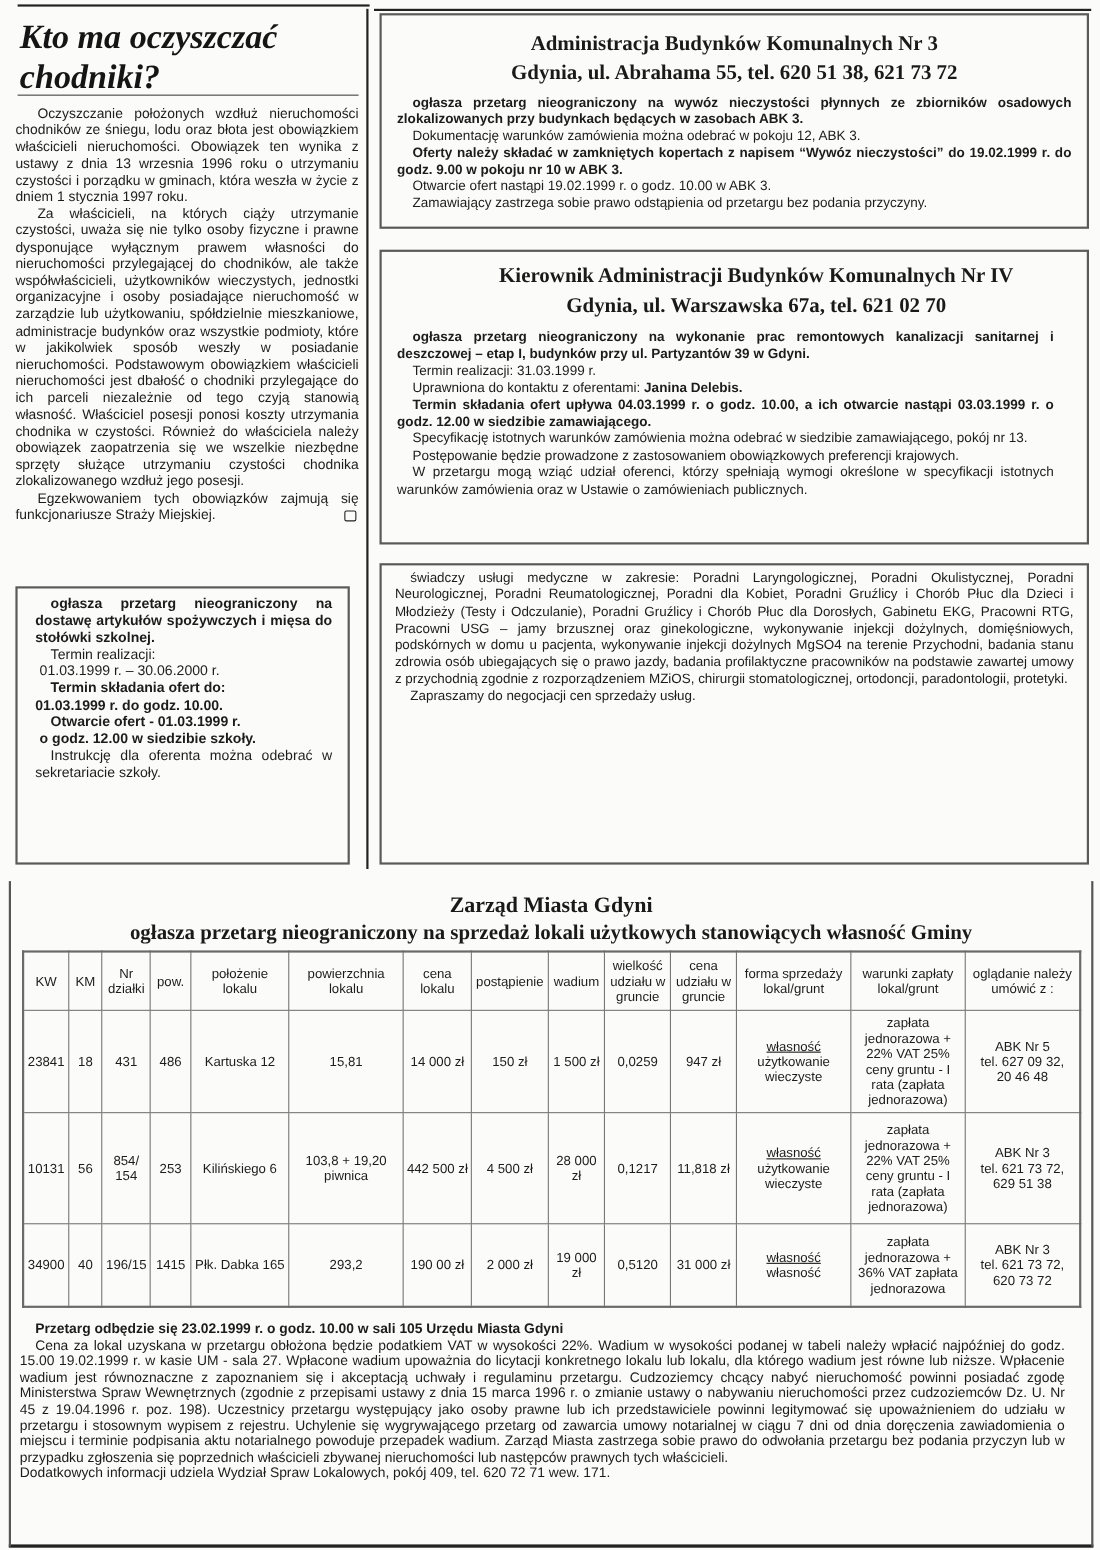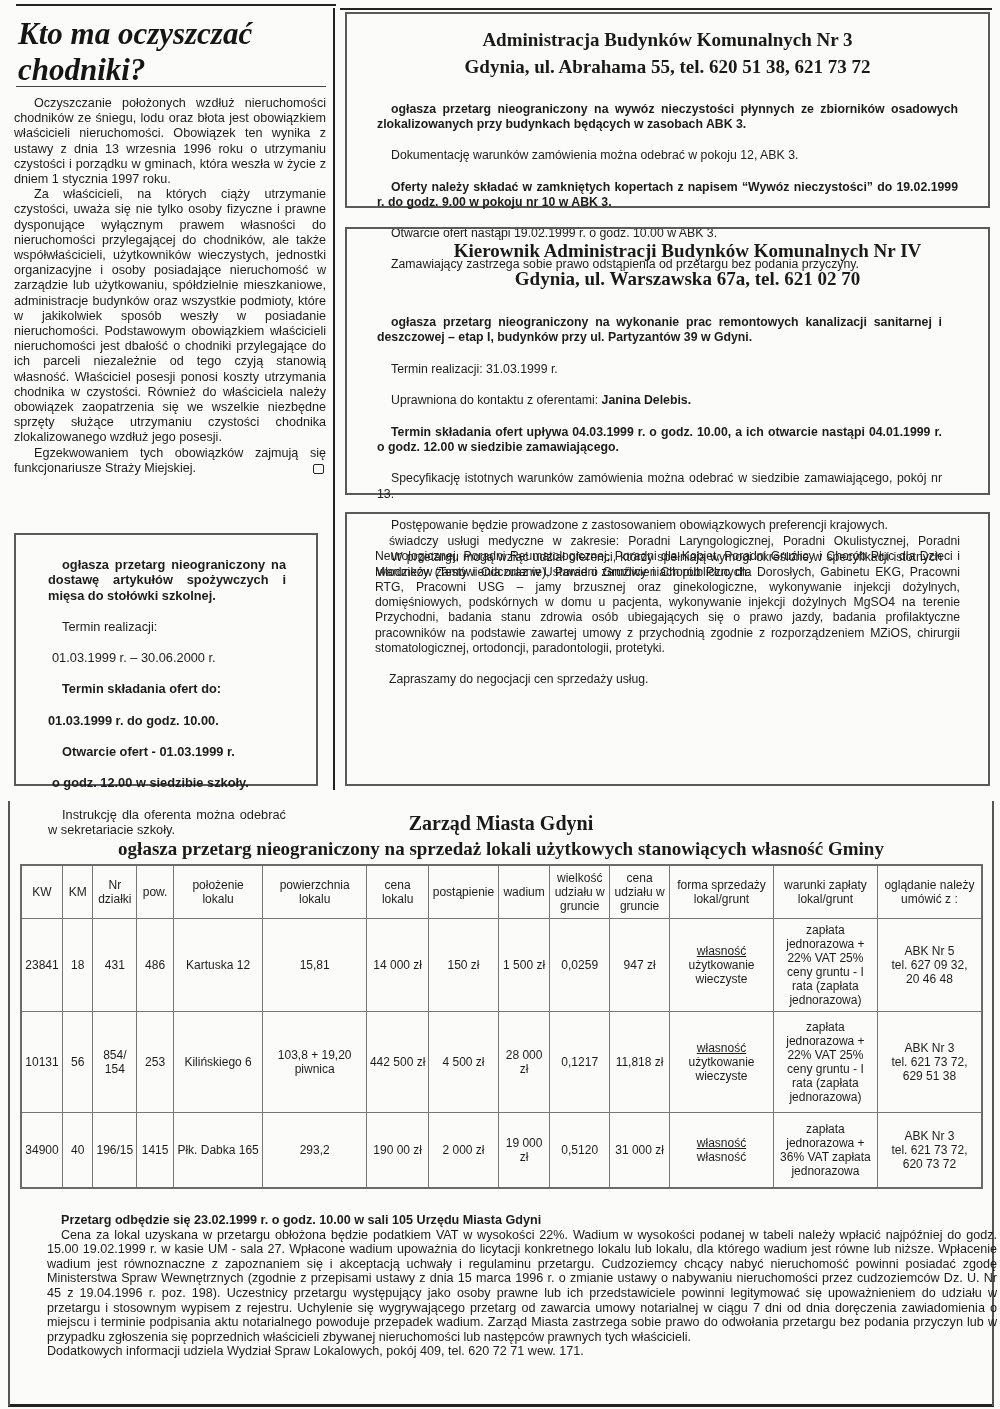--- a/index.html
+++ b/index.html
@@ -26,21 +26,21 @@
   .end-box {
     display: inline-block; width: 9px; height: 8px; border: 1.5px solid #222;
     border-radius: 2px; float: right; margin-top: 3px; margin-right: 2px;
   }
 
   
   .notice-title {
     font-family: "Liberation Serif", serif; font-weight: bold;
     text-align: center; color: #1a1a1a;
   }
-  .notice-body p { margin: 16px; text-indent: 14px; text-align: justify; }
+  .notice-body p { margin: 0; text-indent: 14px; text-align: justify; }
   .notice-body .b { font-weight: bold; }
 
   #school { left: 14px; top: 533px; width: 304px; height: 253px; }
   #school .notice-title { font-size: 20px; line-height: 28px; margin-top: 10px; }
   #school .notice-body { padding: 6px 14px 0 16px; font-size: 12.8px; line-height: 15.3px; }
 
   #abk3 { left: 345px; top: 12px; width: 645px; height: 196px; }
   #abk3 .notice-title { font-size: 19px; line-height: 27px; margin-top: 12px; }
   #abk3 .notice-body { padding: 6px 14px 0 14px; font-size: 12.3px; line-height: 15.2px; }
 
@@ -66,22 +66,22 @@
     border: 1px solid #777; text-align: center; vertical-align: middle;
     font-weight: normal; padding: 1px 2px;
   }
   table.offers th { height: 50px; }
   table.offers tr.r1 td { height: 90px; }
   table.offers tr.r2 td { height: 98px; }
   table.offers tr.r3 td { height: 72px; }
   .u { text-decoration: underline; }
 
   #zarzad-footer {
-    left: 37px; top: 400px; width: 950px;
-    font-size: 12.6px; line-height: 14.6px; text-align: justify; margin-top: 12px;
+    left: 8px; top: 400px; width: 950px;
+    font-size: 12.6px; line-height: 14.6px; text-align: justify;
   }
   #zarzad-footer p { margin: 0; text-indent: 14px; }
   #zarzad-footer .b { font-weight: bold; }
   #zarzad-footer p.noindent { text-indent: 0; }
 </style>
 </head>
 <body>
 
 <div class="rule" style="left:16px;top:4px;width:320px;height:2px;"></div>
 <div class="rule" style="left:340px;top:8px;width:652px;height:2px;"></div>
@@ -128,21 +128,21 @@
 
 <div class="abs box" id="abk4">
   <div class="notice-title">
     <div>Kierownik Administracji Budynków Komunalnych Nr IV</div>
     <div>Gdynia, ul. Warszawska 67a, tel. 621 02 70</div>
   </div>
   <div class="notice-body">
     <p class="b">ogłasza przetarg nieograniczony na wykonanie prac remontowych kanalizacji sanitarnej i deszczowej – etap I, budynków przy ul. Partyzantów 39 w Gdyni.</p>
     <p>Termin realizacji: 31.03.1999 r.</p>
     <p><span>Uprawniona do kontaktu z oferentami:</span> <span class="b">Janina Delebis.</span></p>
-    <p class="b">Termin składania ofert upływa 04.03.1999 r. o godz. 10.00, a ich otwarcie nastąpi 04.01.1999 r. o godz. 12.00 w siedzibie zamawiającego.</p>
+    <p class="b">Termin składania ofert upływa 04.03.1999 r. o godz. 10.00, a ich otwarcie nastąpi 03.03.1999 r. o godz. 12.00 w siedzibie zamawiającego.</p>
     <p>Specyfikację istotnych warunków zamówienia można odebrać w siedzibie zamawiającego, pokój nr 13.</p>
     <p>Postępowanie będzie prowadzone z zastosowaniem obowiązkowych preferencji krajowych.</p>
     <p>W przetargu mogą wziąć udział oferenci, którzy spełniają wymogi określone w specyfikacji istotnych warunków zamówienia oraz w Ustawie o zamówieniach publicznych.</p>
   </div>
 </div>
 
 <div class="abs box" id="spzoz">
   <div class="notice-body">
     <p>świadczy usługi medyczne w zakresie: Poradni Laryngologicznej, Poradni Okulistycznej, Poradni Neurologicznej, Poradni Reumatologicznej, Poradni dla Kobiet, Poradni Gruźlicy i Chorób Płuc dla Dzieci i Młodzieży (Testy i Odczulanie), Poradni Gruźlicy i Chorób Płuc dla Dorosłych, Gabinetu EKG, Pracowni RTG, Pracowni USG – jamy brzusznej oraz ginekologiczne, wykonywanie injekcji dożylnych, domięśniowych, podskórnych w domu u pacjenta, wykonywanie injekcji dożylnych MgSO4 na terenie Przychodni, badania stanu zdrowia osób ubiegających się o prawo jazdy, badania profilaktyczne pracowników na podstawie zawartej umowy z przychodnią zgodnie z rozporządzeniem MZiOS, chirurgii stomatologicznej, ortodoncji, paradontologii, protetyki.</p>
     <p>Zapraszamy do negocjacji cen sprzedaży usług.</p>

